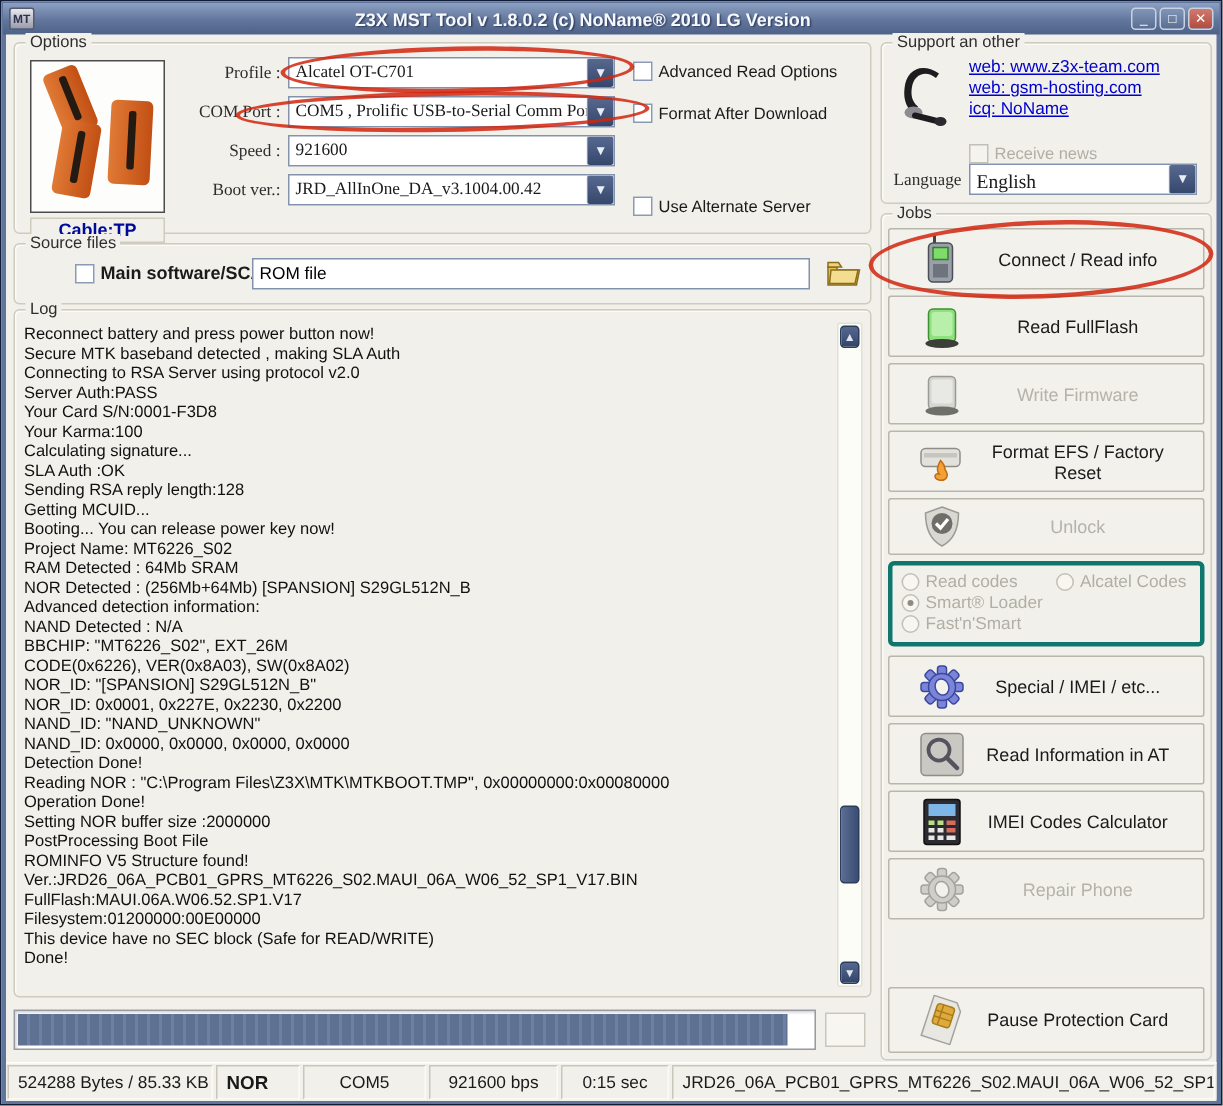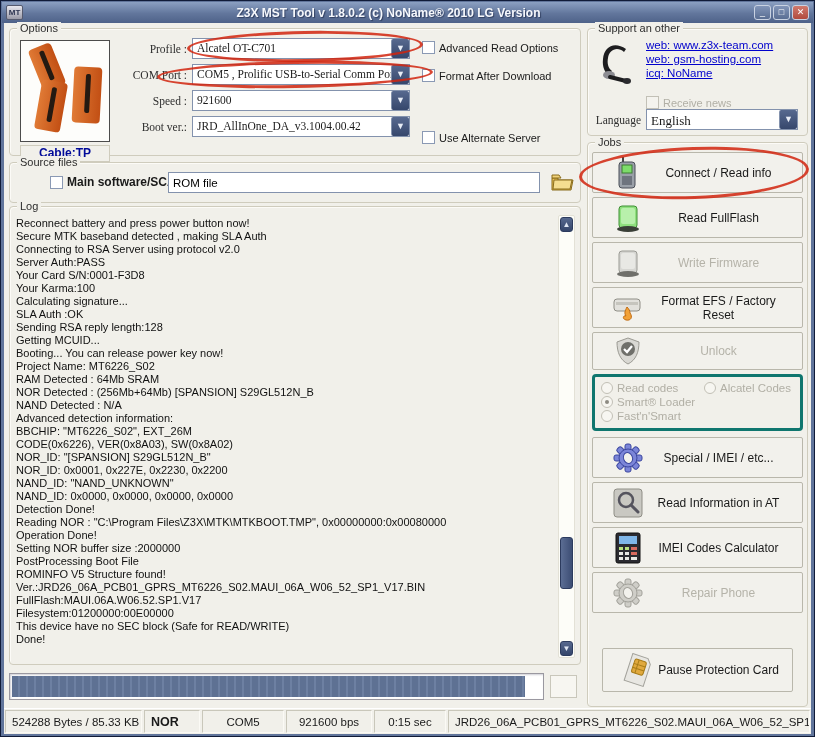--- a/index.html
+++ b/index.html
@@ -220,22 +220,22 @@
         <div class="log-line">Your Card S/N:0001-F3D8</div>
         <div class="log-line">Your Karma:100</div>
         <div class="log-line">Calculating signature...</div>
         <div class="log-line">SLA Auth :OK</div>
         <div class="log-line">Sending RSA reply length:128</div>
         <div class="log-line">Getting MCUID...</div>
         <div class="log-line">Booting... You can release power key now!</div>
         <div class="log-line">Project Name: MT6226_S02</div>
         <div class="log-line">RAM Detected : 64Mb SRAM</div>
         <div class="log-line">NOR Detected : (256Mb+64Mb) [SPANSION] S29GL512N_B</div>
+        <div class="log-line">Advanced detection information:</div>
         <div class="log-line">NAND Detected : N/A</div>
-        <div class="log-line">Advanced detection information:</div>
         <div class="log-line">BBCHIP: "MT6226_S02", EXT_26M</div>
         <div class="log-line">CODE(0x6226), VER(0x8A03), SW(0x8A02)</div>
         <div class="log-line">NOR_ID: "[SPANSION] S29GL512N_B"</div>
         <div class="log-line">NOR_ID: 0x0001, 0x227E, 0x2230, 0x2200</div>
         <div class="log-line">NAND_ID: "NAND_UNKNOWN"</div>
         <div class="log-line">NAND_ID: 0x0000, 0x0000, 0x0000, 0x0000</div>
         <div class="log-line">Detection Done!</div>
         <div class="log-line">Reading NOR : "C:\Program Files\Z3X\MTK\MTKBOOT.TMP", 0x00000000:0x00080000</div>
         <div class="log-line">Operation Done!</div>
         <div class="log-line">Setting NOR buffer size :2000000</div>
@@ -393,21 +393,21 @@
             <rect x="12" y="1" width="6" height="28" rx="2" transform="rotate(45 15 15)"></rect>
             <rect x="12" y="1" width="6" height="28" rx="2" transform="rotate(-45 15 15)"></rect>
             <circle cx="15" cy="15" r="9"></circle>
           </g>
           <ellipse cx="15" cy="15" rx="4.5" ry="5.5" fill="#f2f1ec" stroke="#a3a29b" transform="rotate(-20 15 15)"></ellipse>
         </svg>
       </div>
       <div class="jlabel">Repair Phone</div>
     </div>
 
-    <div class="job-btn" style="position:absolute; left:4px; right:4px; bottom:4px; height:44px; margin:10px;">
+    <div class="job-btn" style="position:absolute; left:4px; right:4px; bottom:4px; height:44px; margin:0;">
       <div class="jicon">
         <svg width="32" height="34" viewBox="0 0 32 34">
           <g transform="rotate(18 16 17)">
             <path d="M6 3 L22 3 L26 8 L26 31 L6 31 Z" fill="#e8e7e2" stroke="#a3a29b"></path>
             <rect x="10" y="7" width="12" height="14" rx="2" fill="#e0a93e" stroke="#a87c18"></rect>
             <path d="M10 12 h12 M10 16 h12 M14 7 v14" stroke="#a87c18" stroke-width="1" fill="none"></path>
           </g>
         </svg>
       </div>
       <div class="jlabel">Pause Protection Card</div>

